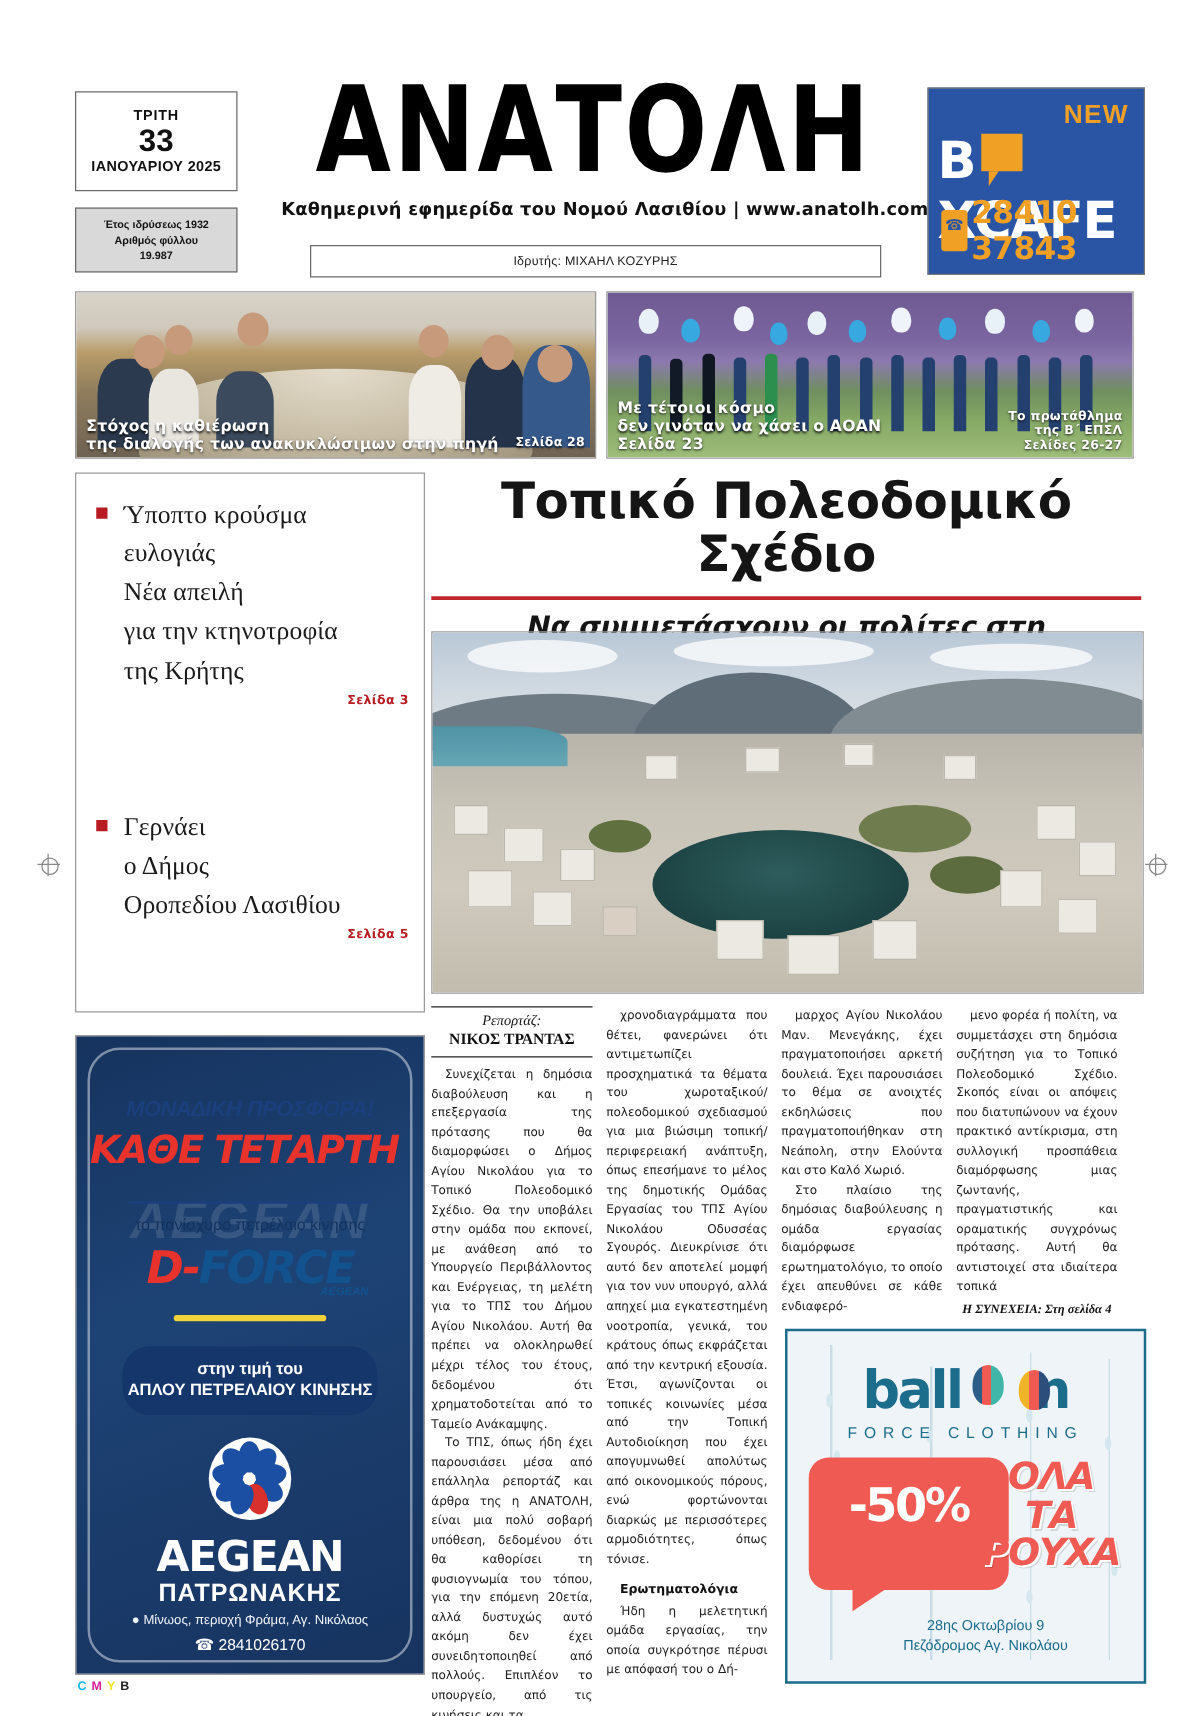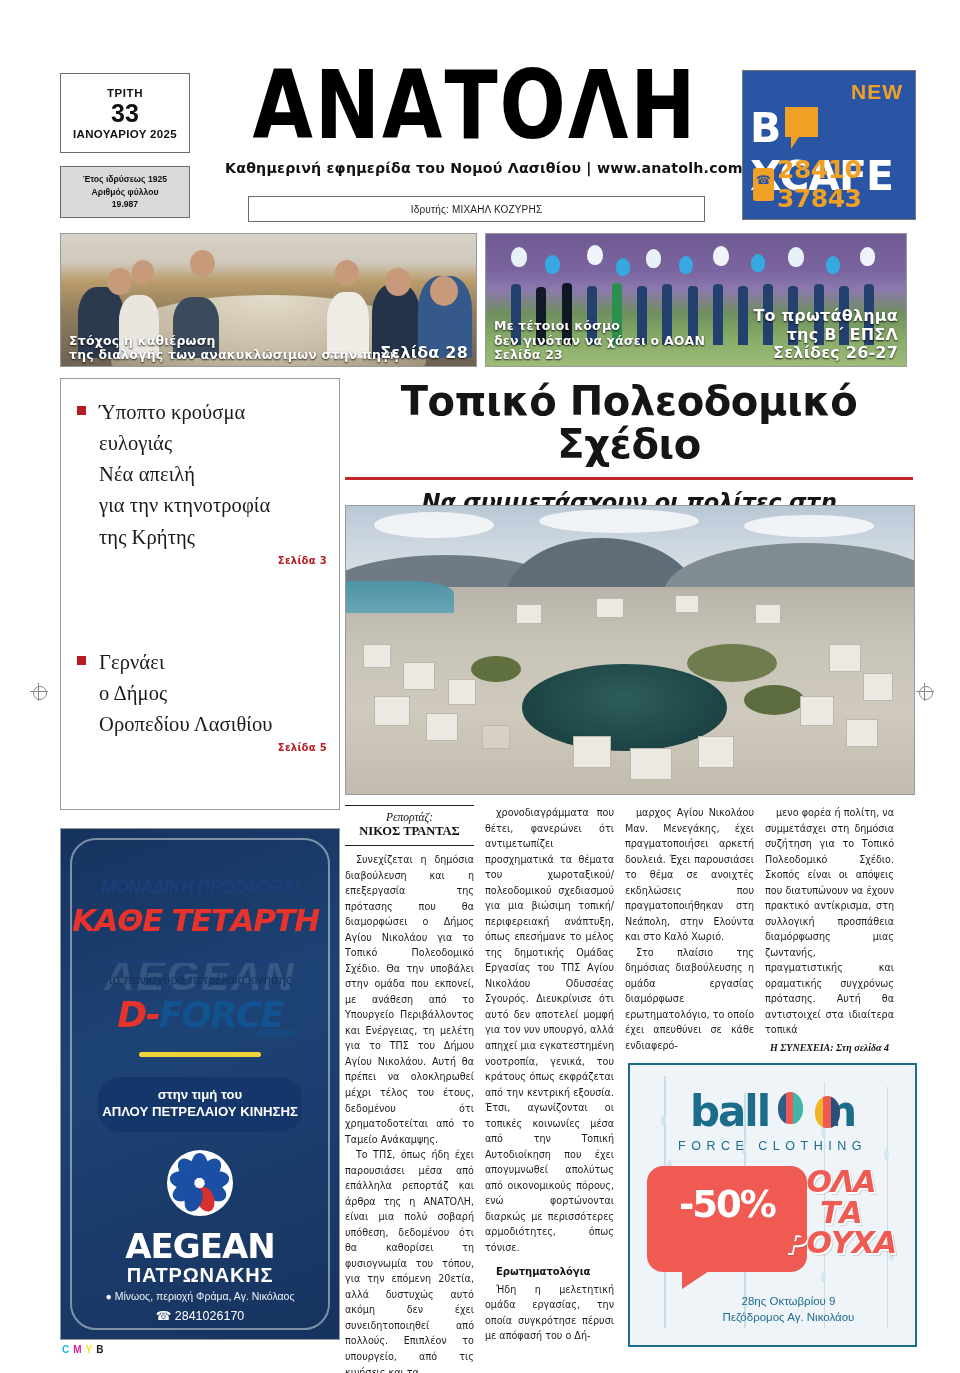--- a/index.html
+++ b/index.html
@@ -62,21 +62,21 @@
   .phead{position:absolute;border-radius:50%;background:#c79a7c;}
 
   .stadium{position:absolute;inset:0;background:
       linear-gradient(180deg,#6f5a93 0%,#7a65a0 28%,#8c79ae 42%,#6f8f5f 60%,#86aa66 78%,#9dbd79 100%);}
   .balloon{position:absolute;border-radius:50% 50% 45% 45%;}
   .player{position:absolute;width:10px;bottom:16%;background:#24406e;border-radius:4px 4px 0 0;}
 
   .capbar{position:absolute;left:0;right:0;bottom:0;padding:3px 8px 4px 8px;}
   .capline{font-family:"DejaVu Sans",sans-serif;font-size:12.5px;font-weight:bold;color:#fff;
            line-height:1.14;text-shadow:0 1px 2px rgba(0,0,0,.85);letter-spacing:.2px;white-space:nowrap;}
-  .capline.sm{font-size:16px;}
+  .capline.sm{font-size:10px;}
   .capright{position:absolute;right:8px;bottom:4px;text-align:right;}
 
   
   .leftcol{position:absolute;left:60px;top:378px;width:278px;height:430px;border:1px solid #9a9a9a;background:#fff;}
   .teaser{position:absolute;left:16px;width:250px;}
   .teaser .bullet{position:absolute;left:0;top:9px;width:9px;height:9px;background:#b81c22;}
   .teaser .lines{margin-left:22px;}
   .teaser .tl{font-family:"Liberation Serif",serif;font-size:20.5px;color:#1a1a1a;line-height:1.52;letter-spacing:.1px;}
   .teaser .pg{margin-top:2px;text-align:right;font-family:"DejaVu Sans",sans-serif;font-size:10px;
               font-weight:bold;color:#b81c22;letter-spacing:.3px;}
@@ -192,21 +192,21 @@
 
   <div class="masthead">
 
     <div class="datebox">
       <div class="dow">ΤΡΙΤΗ</div>
       <div class="dnum">33</div>
       <div class="dmon">ΙΑΝΟΥΑΡΙΟΥ 2025</div>
     </div>
 
     <div class="foundbox">
-      <div>Έτος ιδρύσεως 1925</div>
+      <div>Έτος ιδρύσεως 1932</div>
       <div>Αριθμός φύλλου</div>
       <div>19.987</div>
     </div>
 
     <div class="logo">
       <div class="title">ΑΝΑΤΟΛΗ</div>
       <div class="sub">Καθημερινή εφημερίδα του Νομού Λασιθίου |  www.anatolh.com</div>
     </div>
 
     <div class="founderbox">

